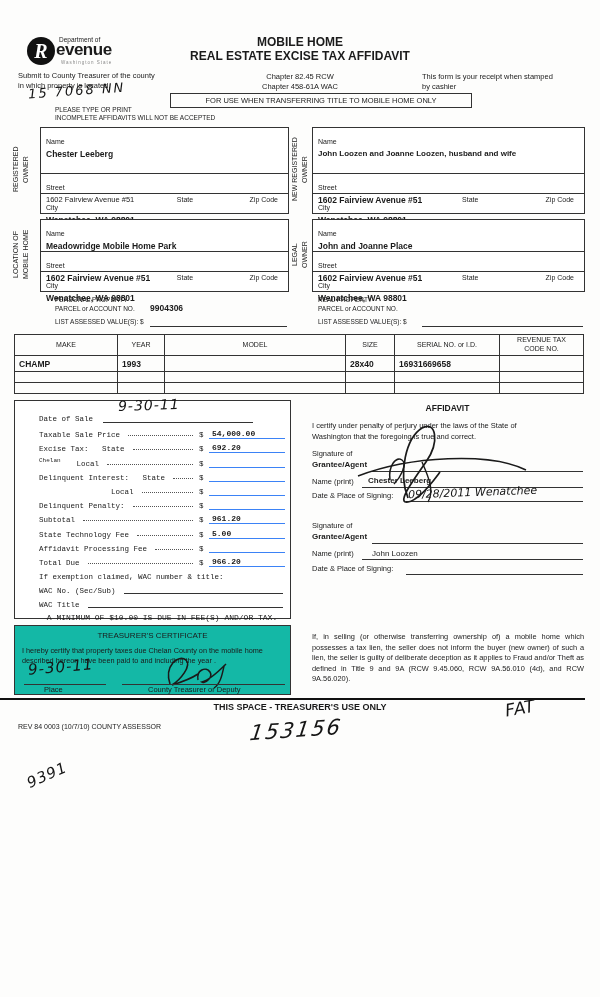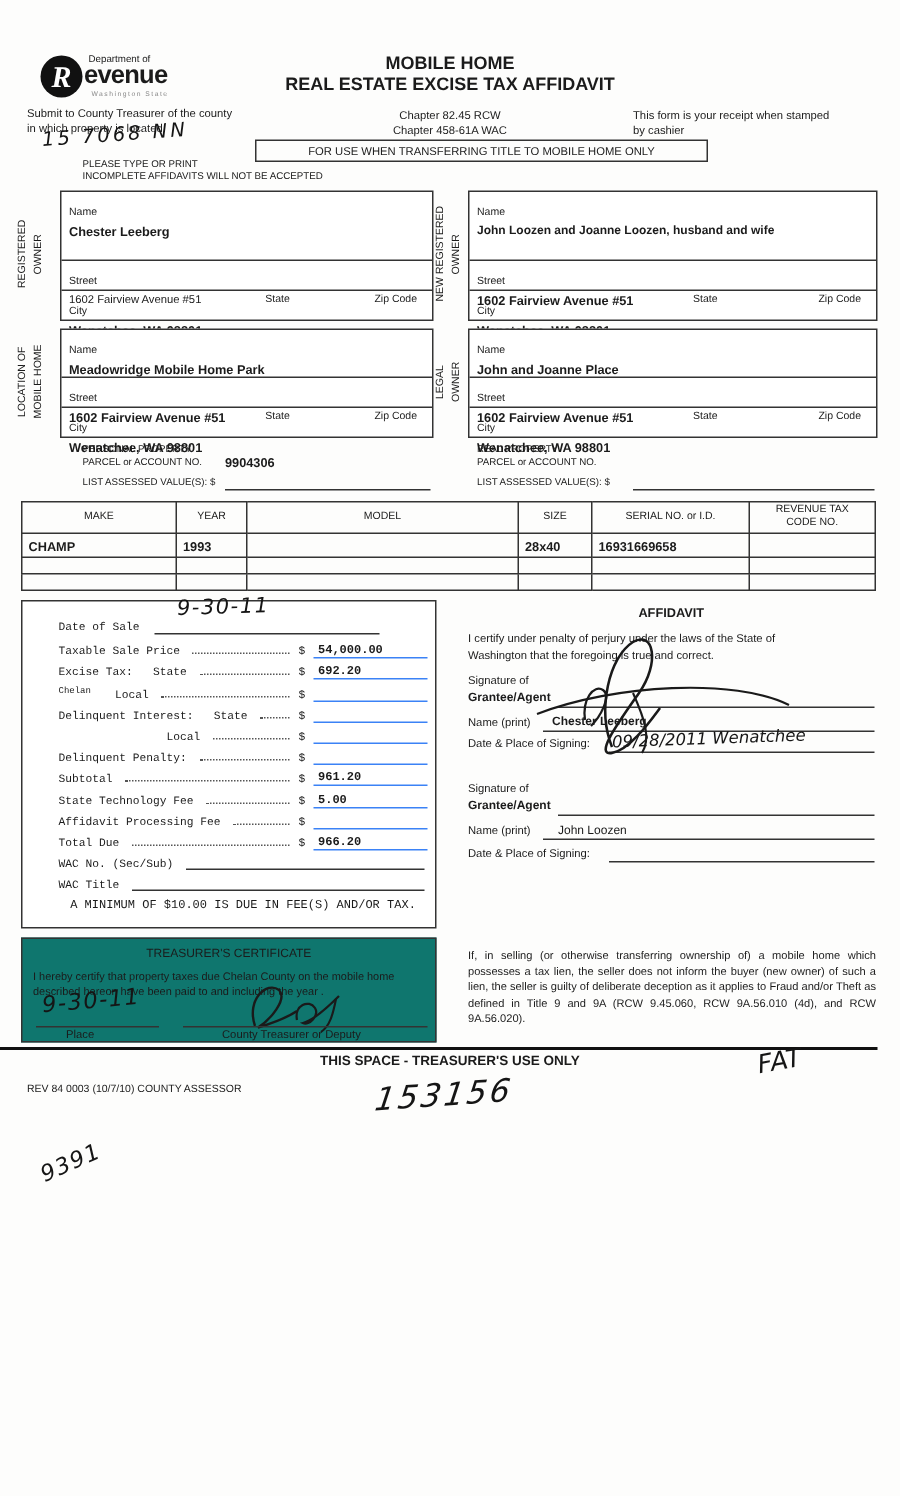--- a/index.html
+++ b/index.html
@@ -43,21 +43,21 @@
   .prefix{font-size:6px;margin-right:16px;align-self:center;}
   .ind{margin-left:72px;}
   .leader{flex:1 1 auto;border-bottom:1.5px dotted #555;margin:0 6px 3px 8px;}
   .dollar{width:10px;font-size:7.5px;}
   .srow-val{width:76px;border-bottom:1px solid #3b82f6;font-weight:bold;font-size:8px;padding-left:3px;box-sizing:border-box;}
   .exline{font-size:7.5px;height:14px;display:flex;align-items:flex-end;}
   .wacrow{display:flex;align-items:flex-end;height:14px;font-size:7.5px;justify-content:center;}
   .fill-line{flex:1;border-bottom:1px solid #333;margin:0 2px 1px 8px;}
   .minnote{font-size:8px;text-align:center;margin-top:4px;}
   
-  .tbox{border:1px solid #333;box-sizing:border-box;background:#0f766e;}
+  .tbox{border:1px solid #333;box-sizing:border-box;background:#14b8a6;}
   
   .footline{border-top:2px solid #111;}
   svg.sig{overflow:visible;}
 </style>
 </head>
 <body>
 
 <div class="page">
 
   <div class="abs logo" style="left:26px;top:36px;">
@@ -285,20 +285,21 @@
         <span class="leader"></span>
       <span class="dollar">$</span>
       <span class="srow-val"></span>
     </div>
     <div class="srow">
       <span class="srow-label">Total Due</span>
         <span class="leader"></span>
       <span class="dollar">$</span>
       <span class="srow-val">966.20</span>
     </div>
+    <div class="exline">If exemption claimed, WAC number &amp; title:</div>
     <div class="wacrow">
       <span>WAC No. (Sec/Sub)</span>
         <span class="fill-line"></span>
     </div>
     <div class="wacrow">
       <span>WAC Title</span>
         <span class="fill-line"></span>
     </div>
     <div class="minnote">A MINIMUM OF $10.00 IS DUE IN FEE(S) AND/OR TAX.</div>
   </div>

